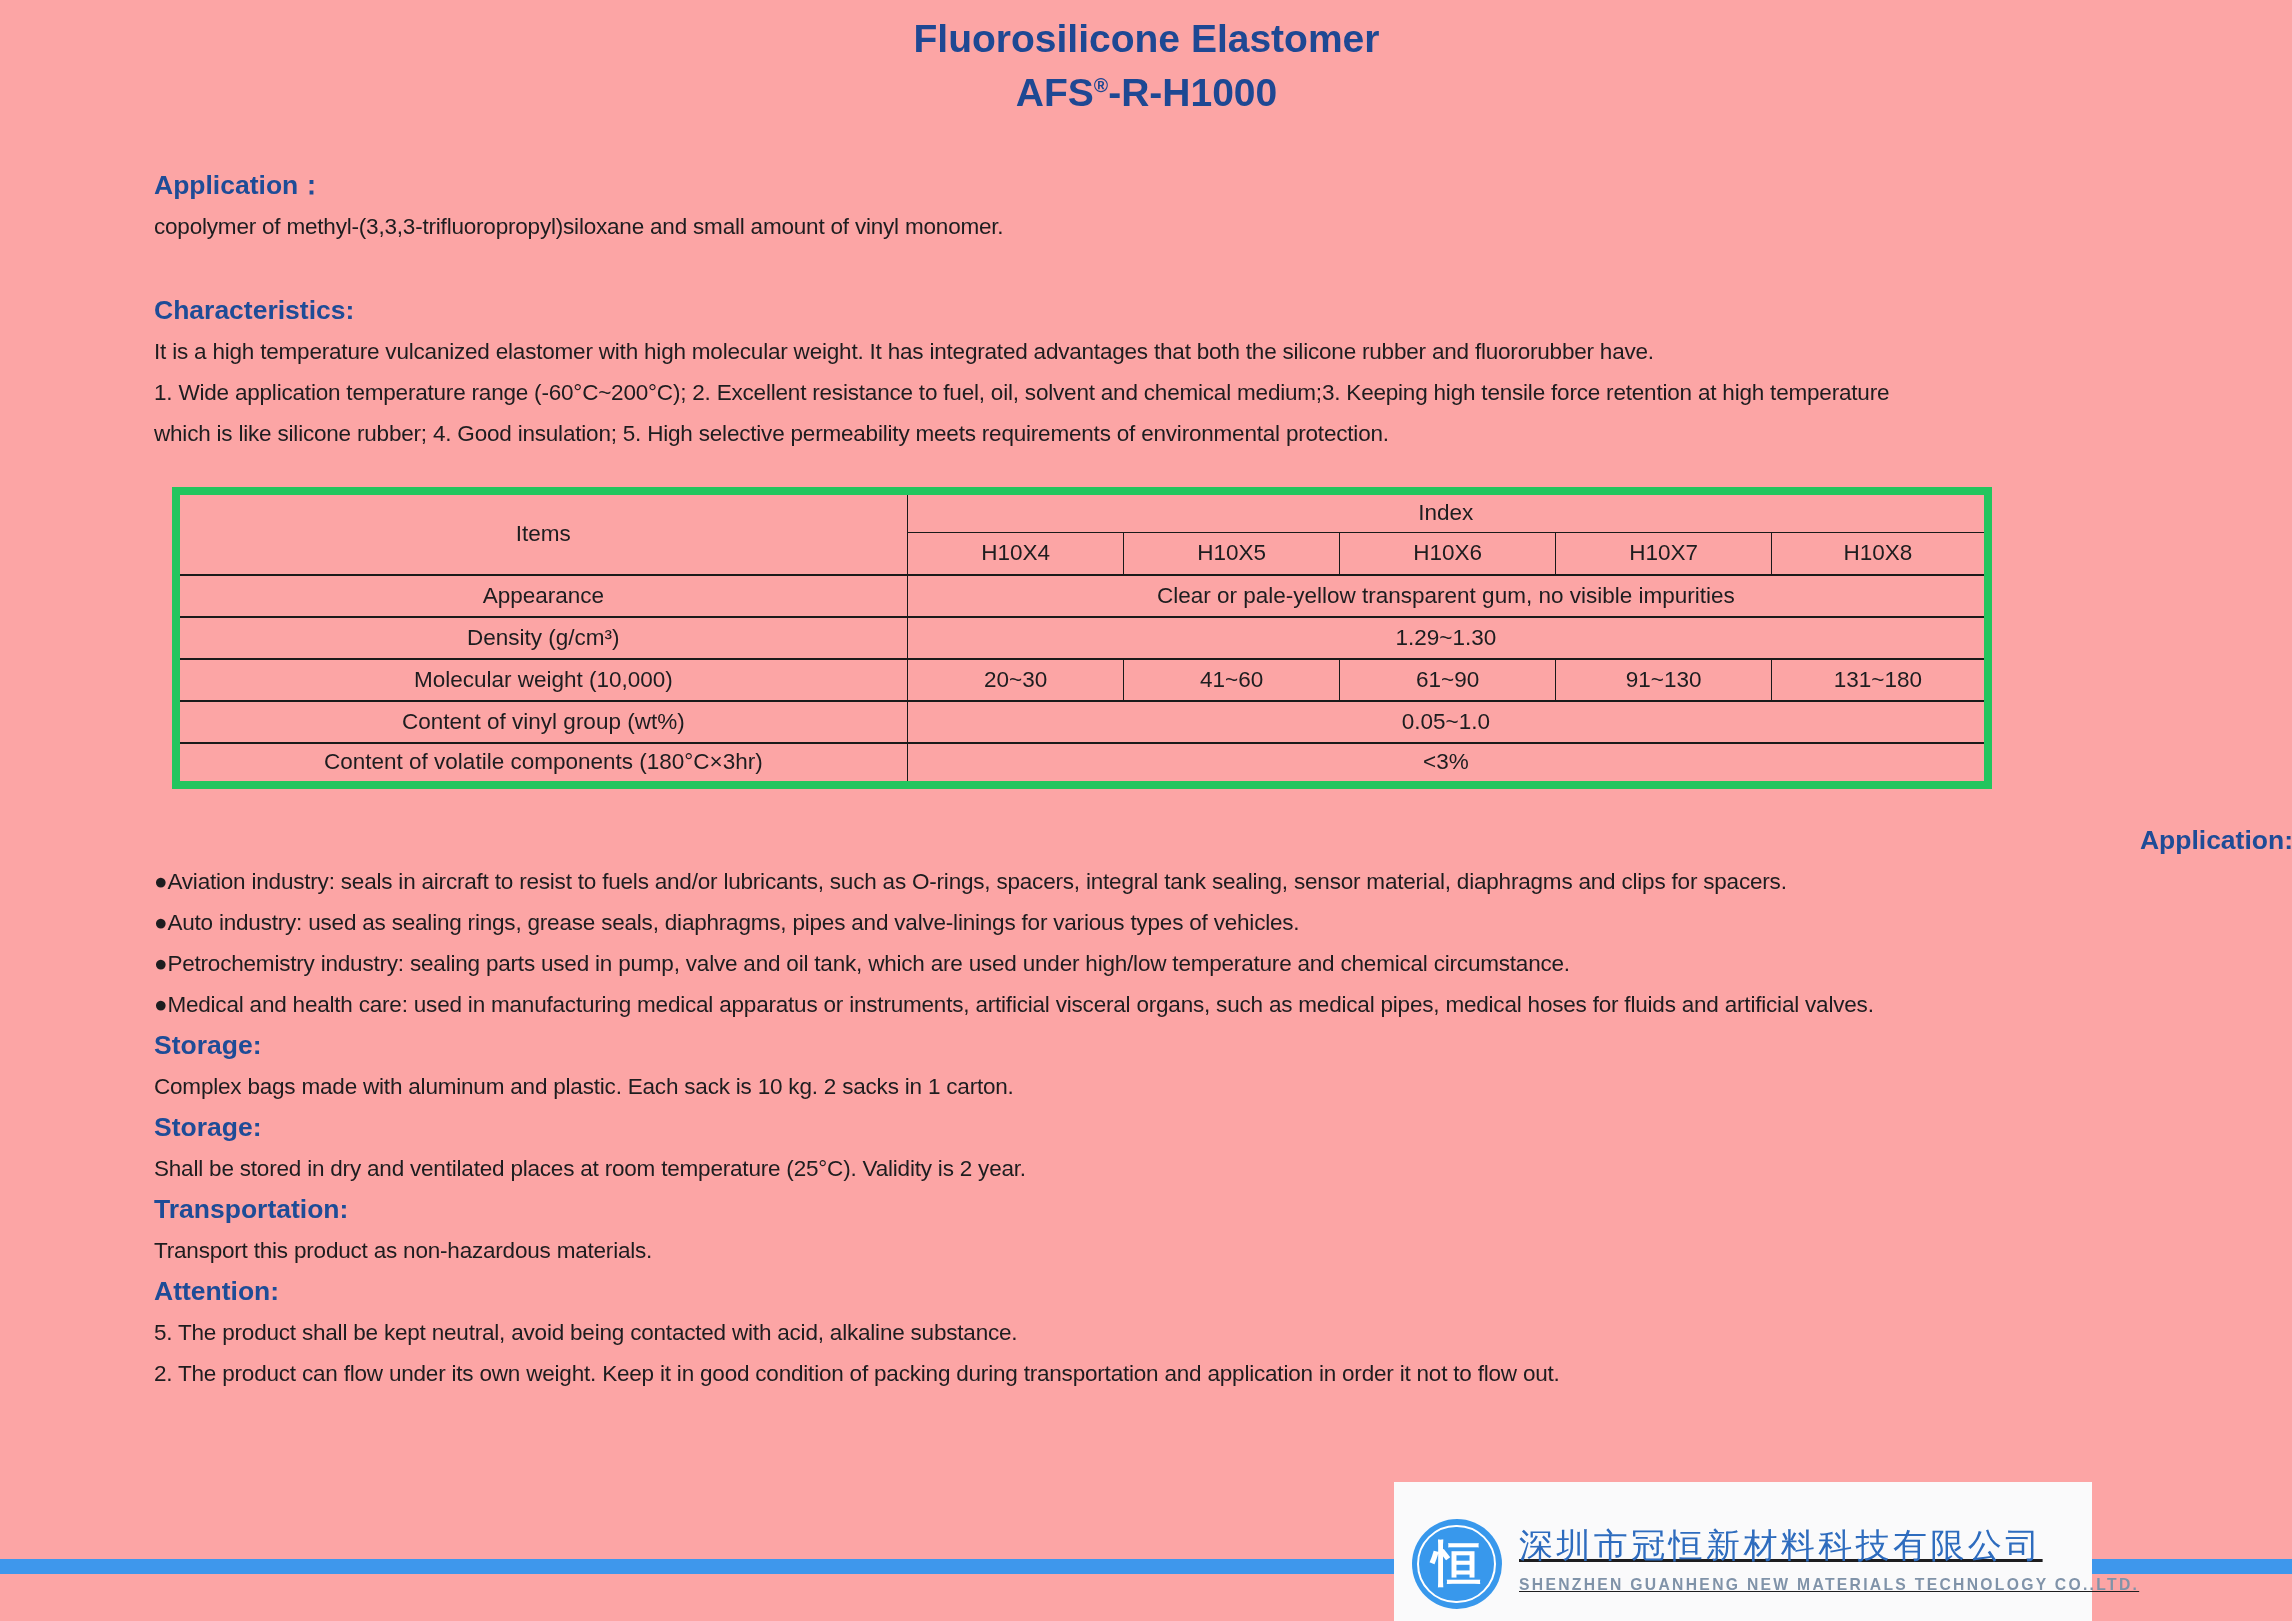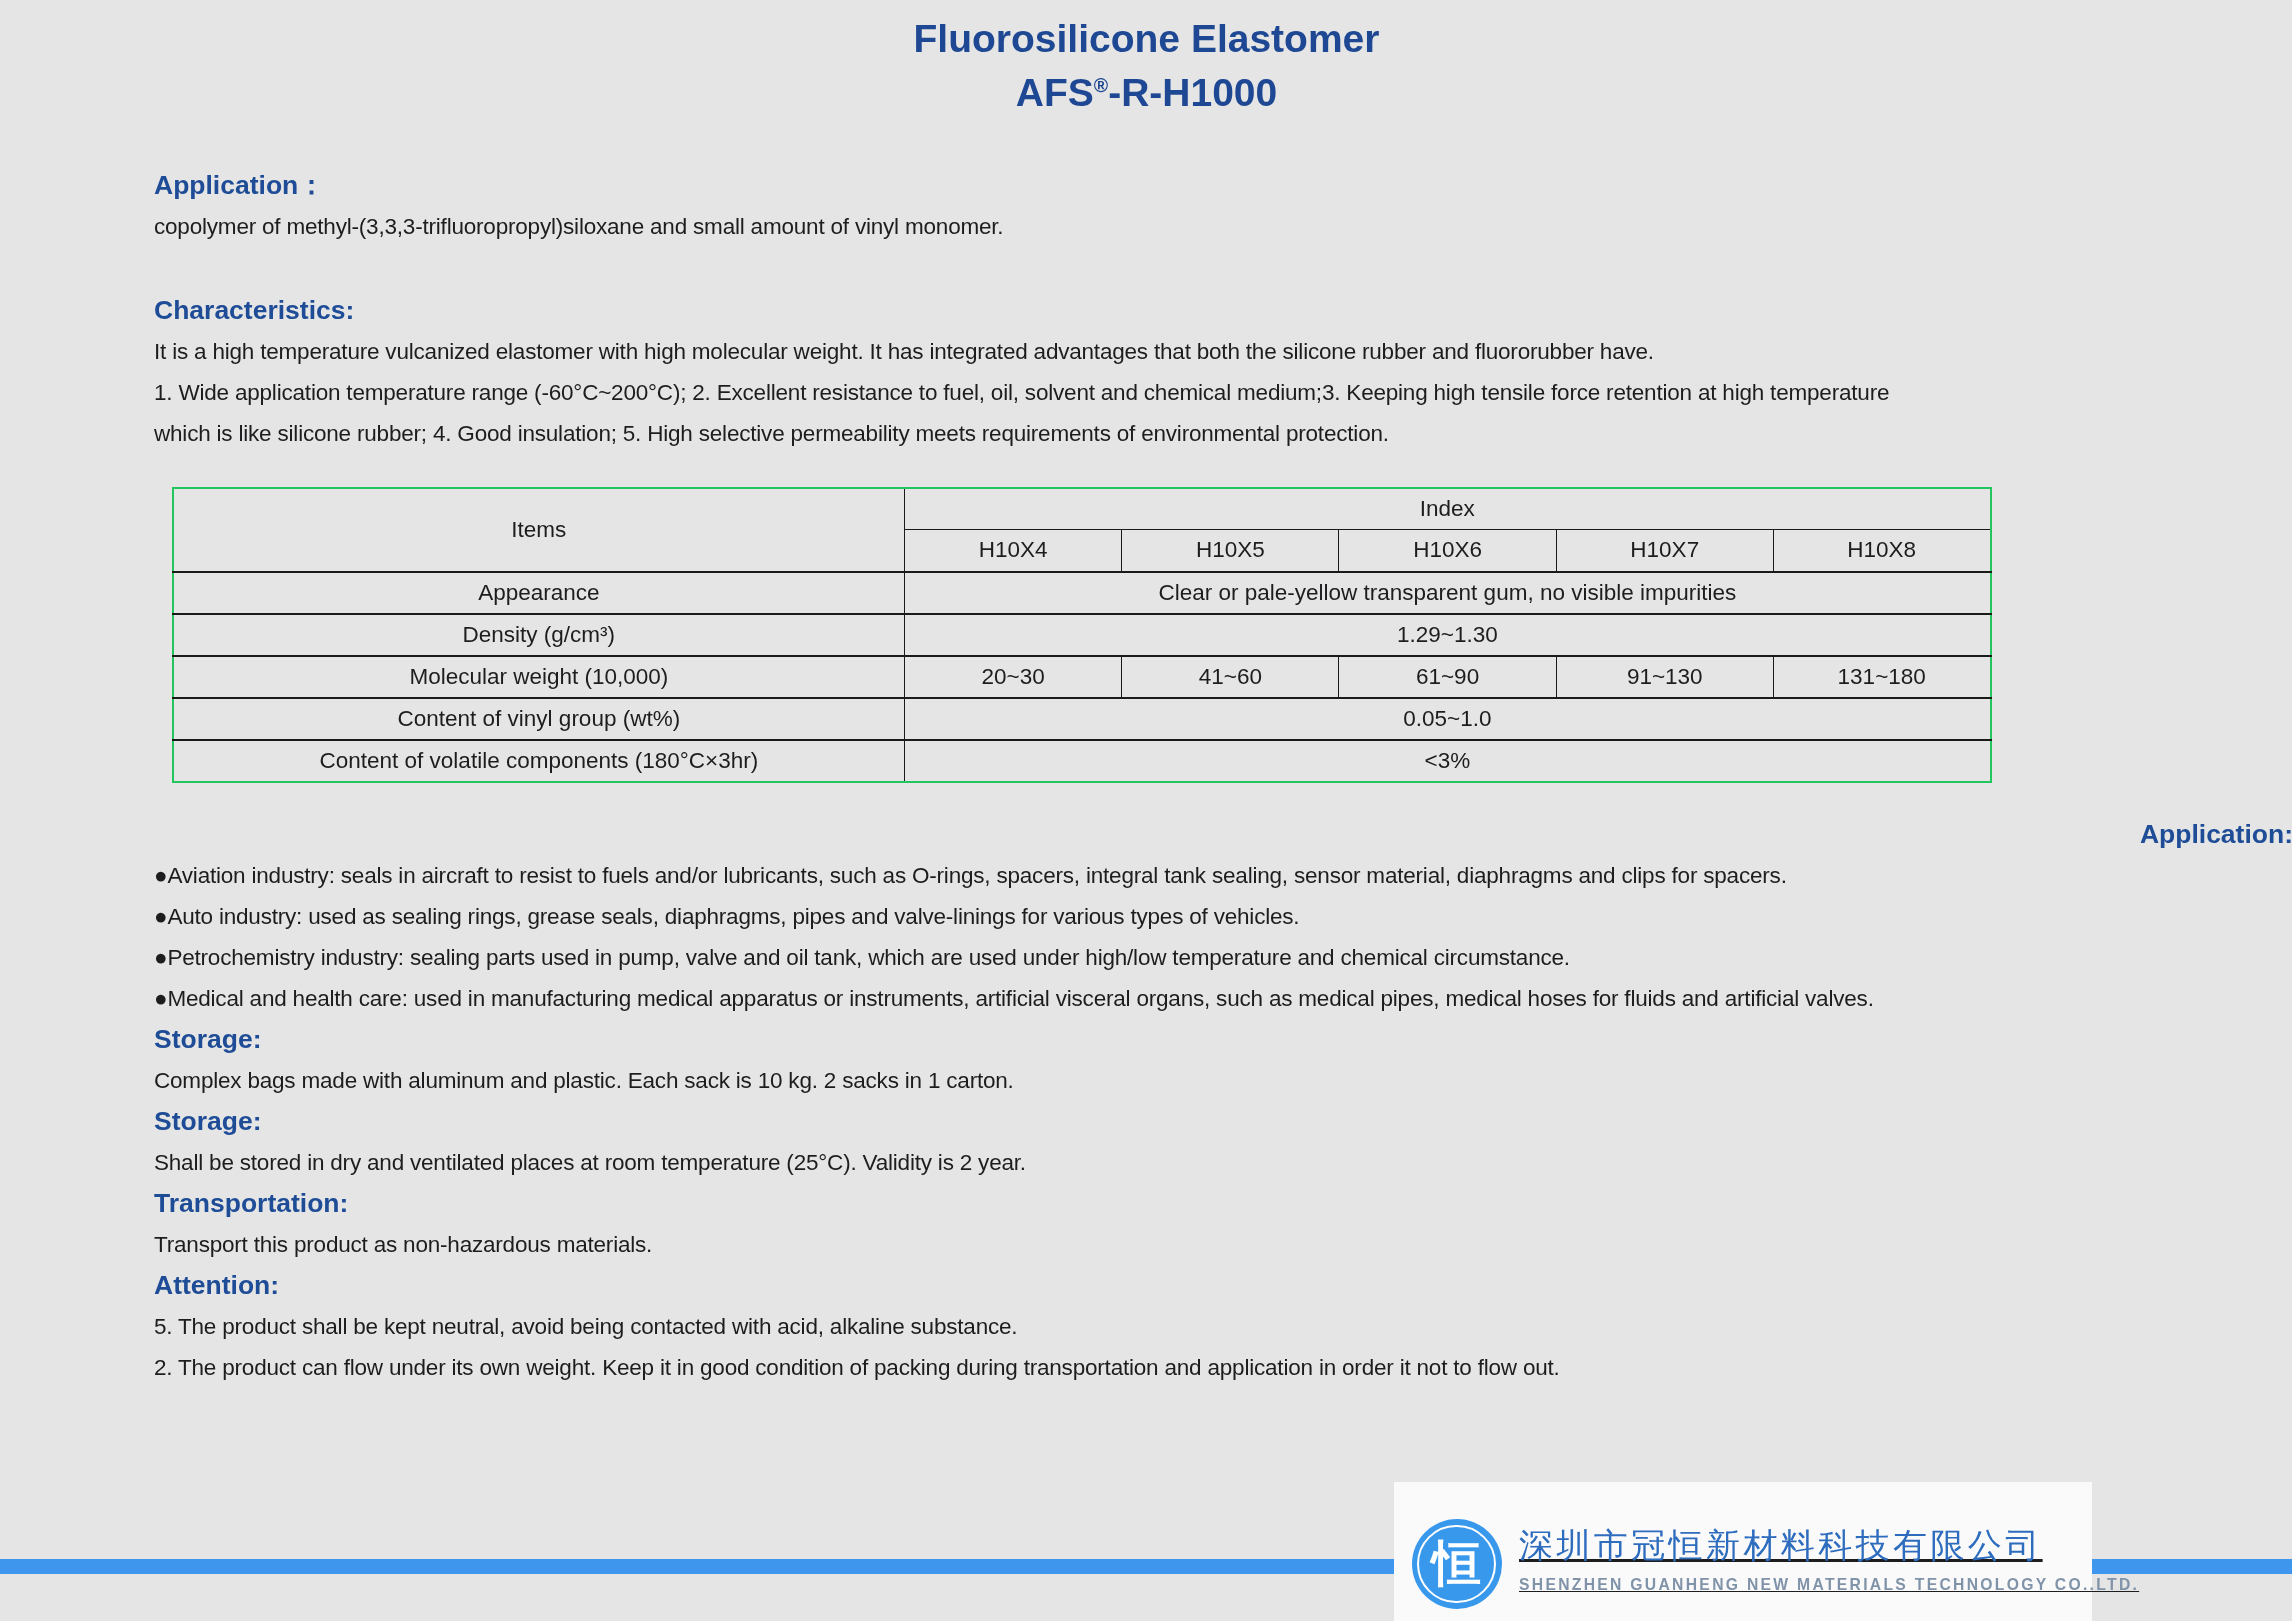--- a/index.html
+++ b/index.html
@@ -1,37 +1,37 @@
 <!DOCTYPE html>
 <html><head>
 <meta charset="utf-8">
 <style>
   * { margin:0; padding:0; box-sizing:border-box; }
   html,body { background:#fafafb; }
   .page {
     position:relative;
     width:2293px; height:1621px;
-    background:#e5e5e5;
+    background:#fca5a5;
     overflow:hidden;
     font-family:"Liberation Sans", sans-serif;
     color:#1d1d1f;
   }
   .content { padding:15.7px 0 0 154px; }
   .title { text-align:center; color:#1e4893; font-weight:bold; font-size:39px; line-height:46px; width:1985px; }
   .title sup { font-size:0.5em; vertical-align:super; }
   .heading { color:#1e4c97; font-weight:bold; font-size:26.5px; line-height:41px; }
   .h-comp { margin-top:49px; }
   .h-char { margin-top:43px; }
   .h-app  { margin-top:31px;text-align:right; }
   .line { font-size:22.5px; line-height:41px; letter-spacing:-0.2px; white-space:nowrap; }
   .spec-table {
     margin-top:33px; margin-left:17.6px;
     width:1820px;
     border-collapse:collapse;
-    border:2px solid #22c55e;
+    border:8px solid #22c55e;
     font-size:22.5px; color:#1d1d1f;
     table-layout:fixed;
   }
   .spec-table th, .spec-table td {
     border:1px solid #1a1a1a;
     font-weight:normal;
     text-align:center;
     height:42px;
     padding:0 5.9px;
   }

